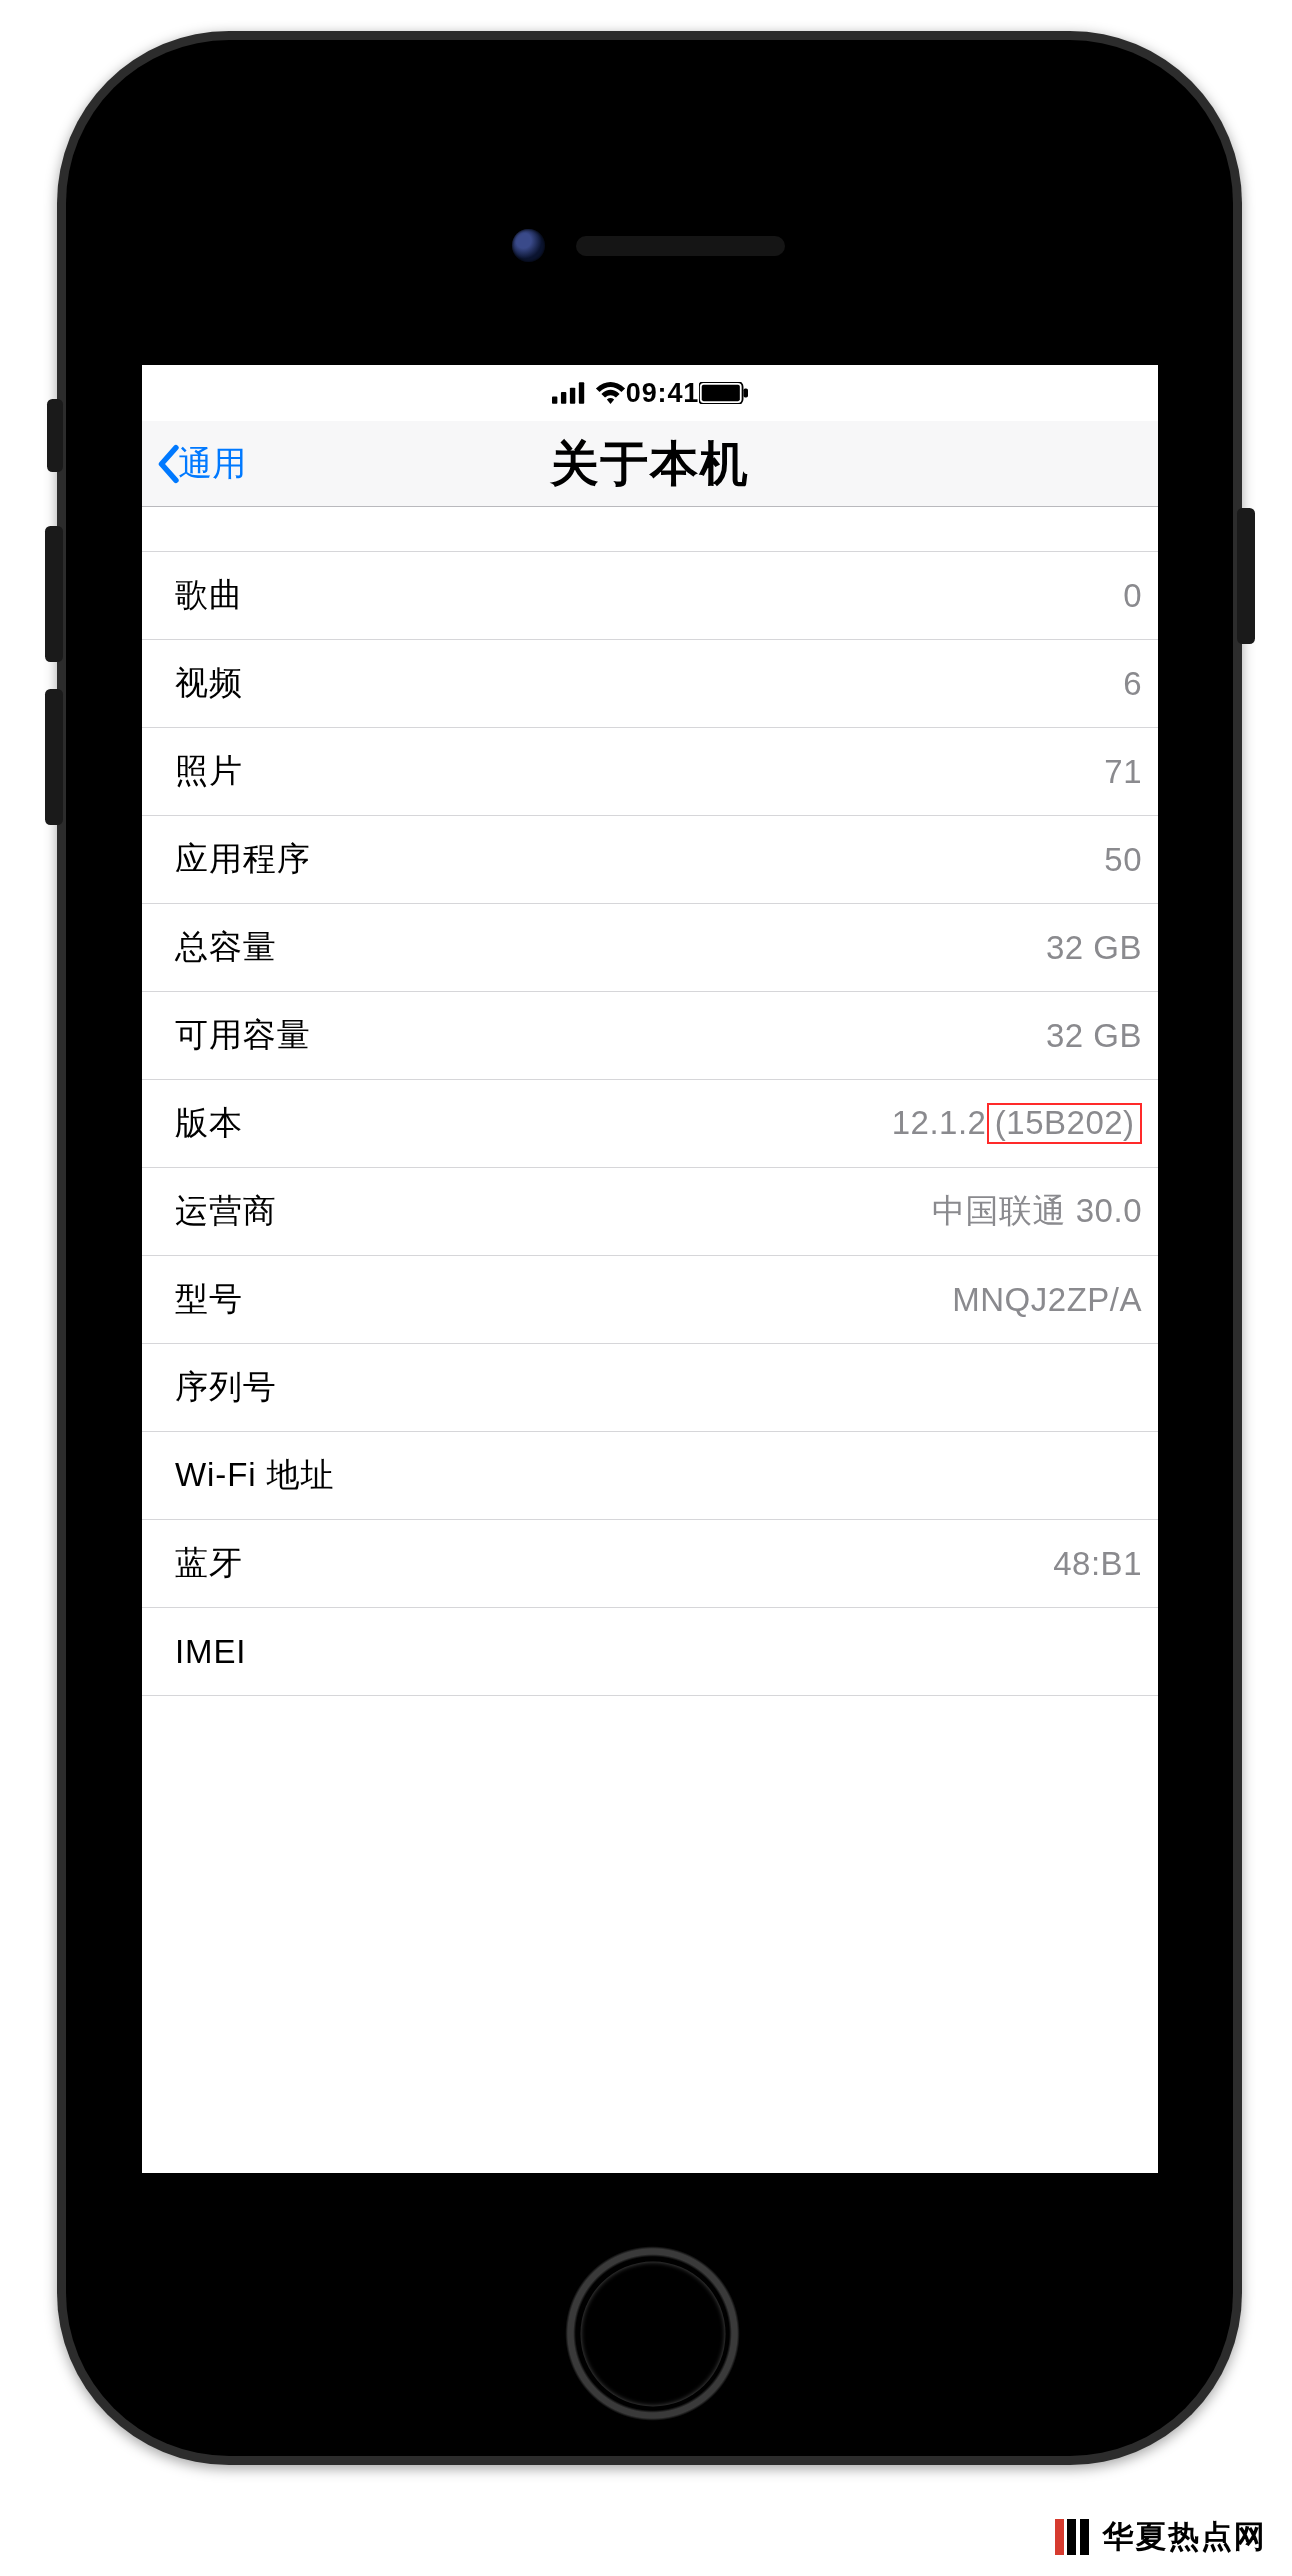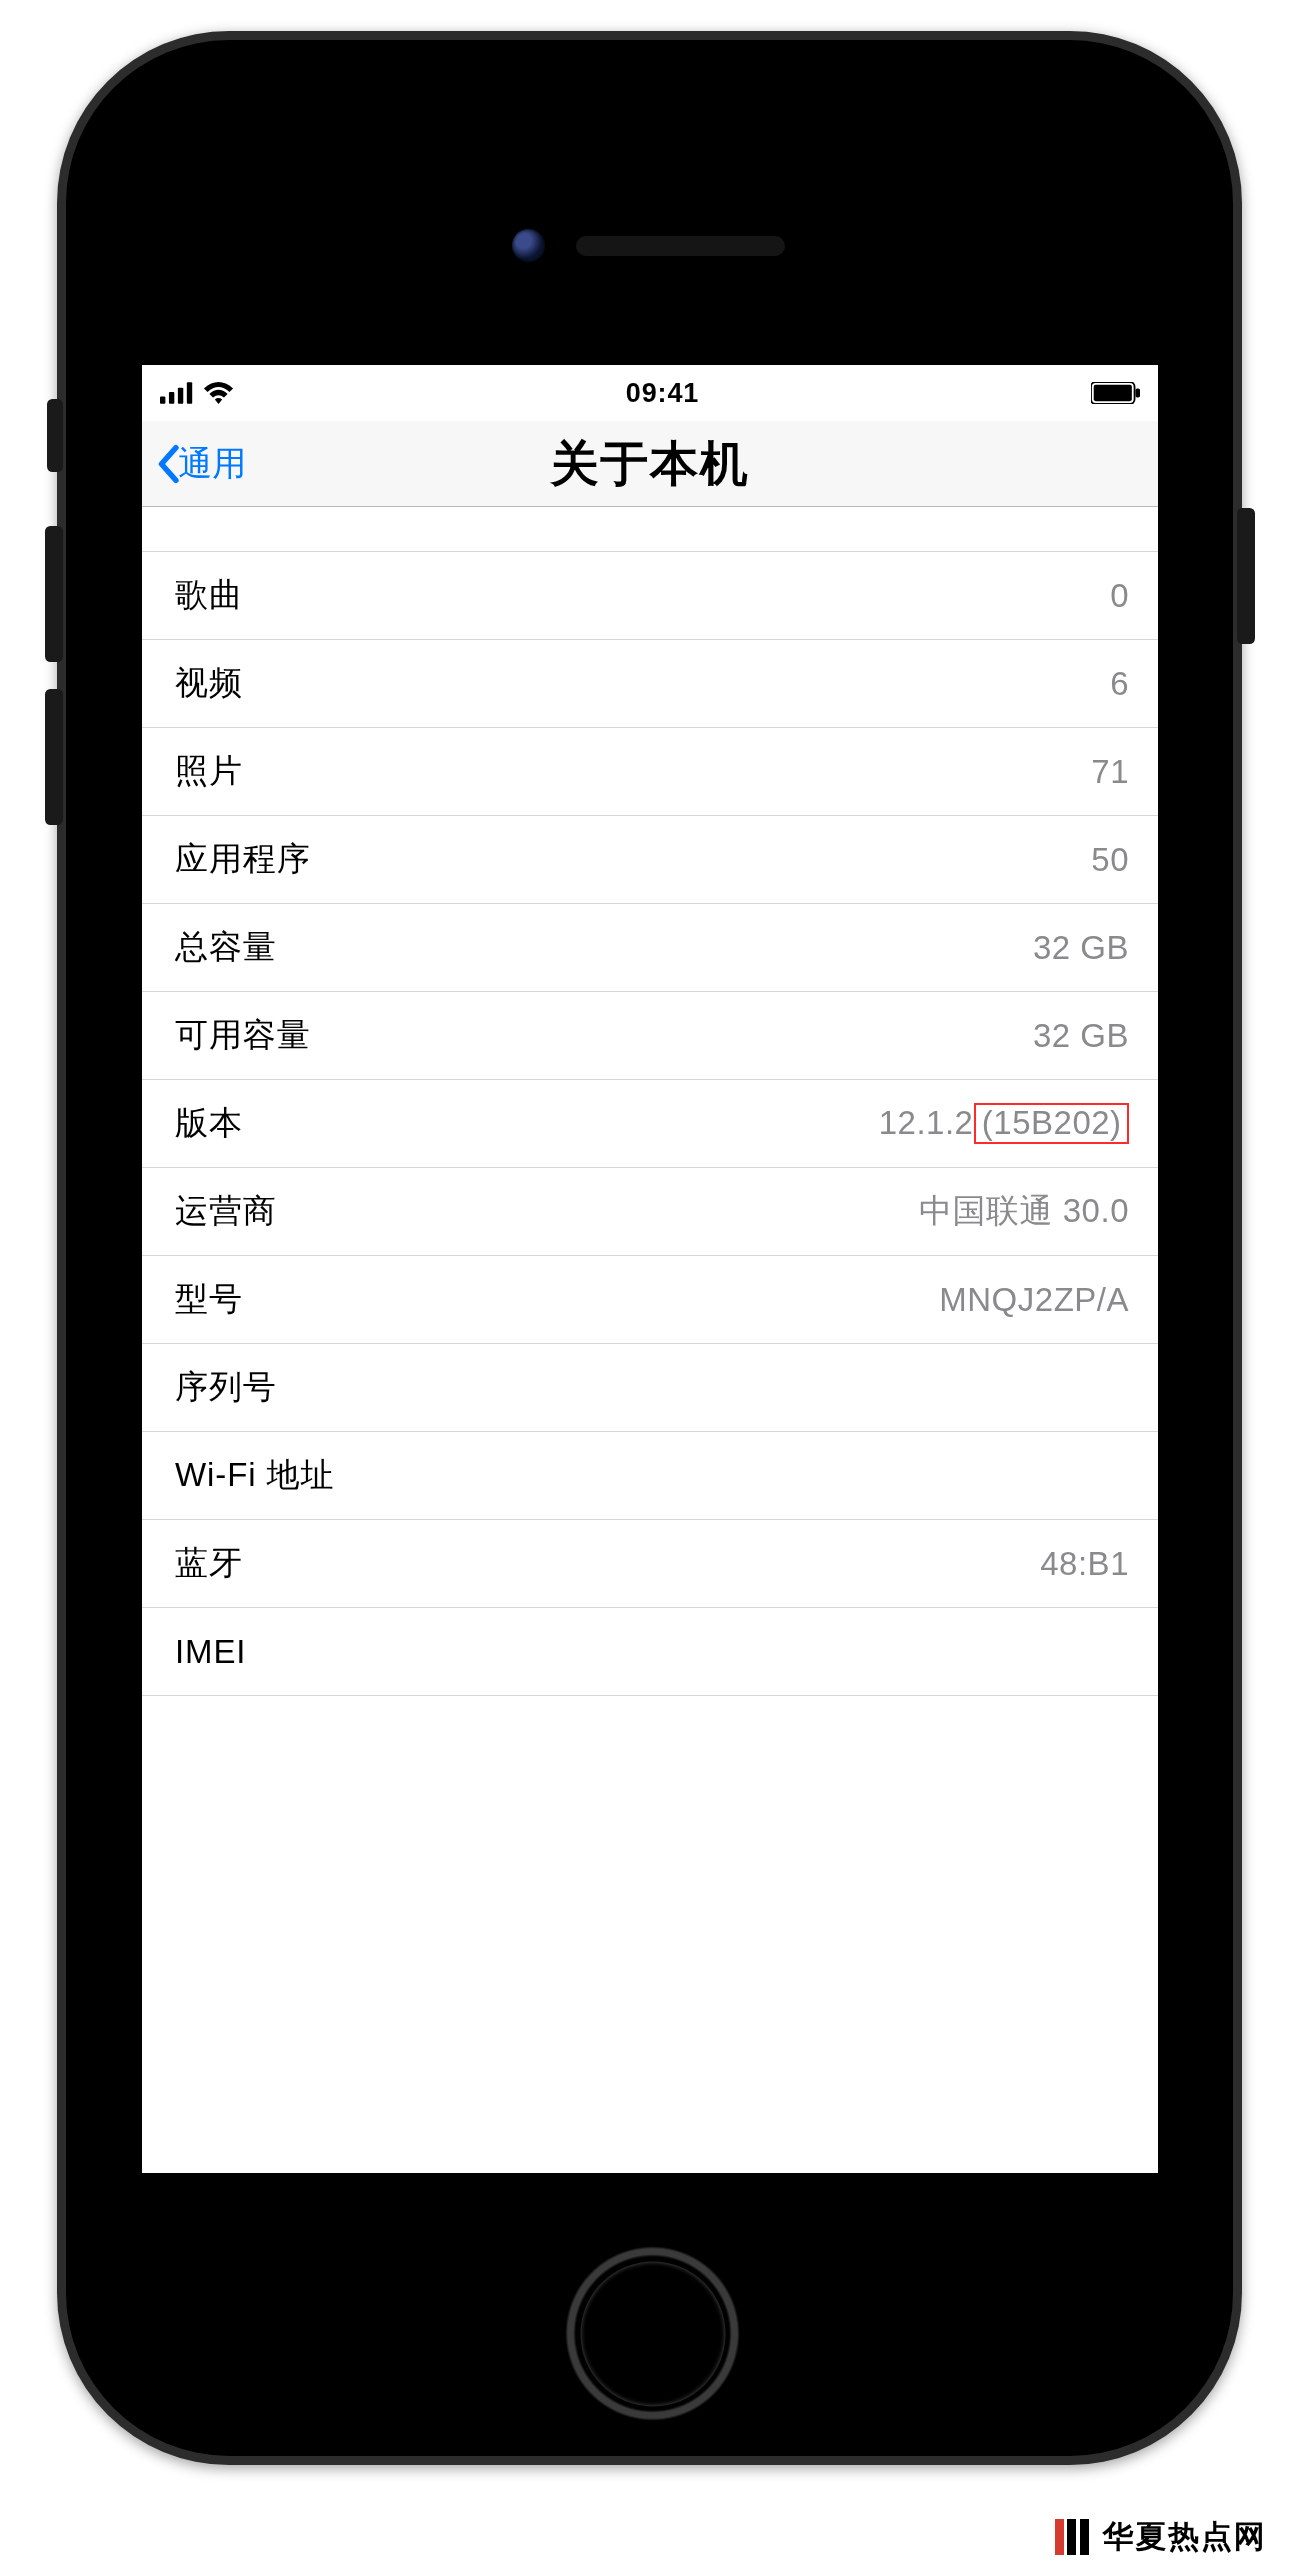--- a/index.html
+++ b/index.html
@@ -57,21 +57,21 @@
     position: absolute;
     left: 142px; top: 365px;
     width: 1016px; height: 1808px;
     background: #ffffff;
     overflow: hidden;
   }
 
   
   .status-bar {
     height: 56px;
-    display: flex; align-items: center; justify-content: space-between;
+    display: flex; align-items: center; justify-content: center;
     padding: 0 18px;
     font-size: 27px; font-weight: 600;
   }
   .status-left, .status-right { display: flex; align-items: center; gap: 9px; }
   .signal-icon, .wifi-icon, .battery-icon { display: inline-flex; align-items: center; }
   .status-time { font-size: 27px; font-weight: 600; letter-spacing: 0.9px; }
 
   
   .nav-bar {
     height: 86px;
@@ -96,21 +96,21 @@
 
   
   .table {
     background: #ffffff;
     border-top: 0.9px solid #d6d6d9;
     margin-top: 44px;
   }
   .row {
     height: 88px;
     display: flex; align-items: center; justify-content: space-between;
-    padding: 0 29px 0 33px;
+    padding: 0 16px 0 33px;
     font-size: 33px;
     border-bottom: 0.9px solid #d6d6d9;
     cursor: default;
     gap: 22px;
   }
   .row .label { color: #000; letter-spacing: 0.9px; }
   .row .value { color: #8a8a8e; letter-spacing: 0.5px; display: flex; align-items: center; }
 
   .build-highlight {
     border: 2.7px solid #ff2a2a;

